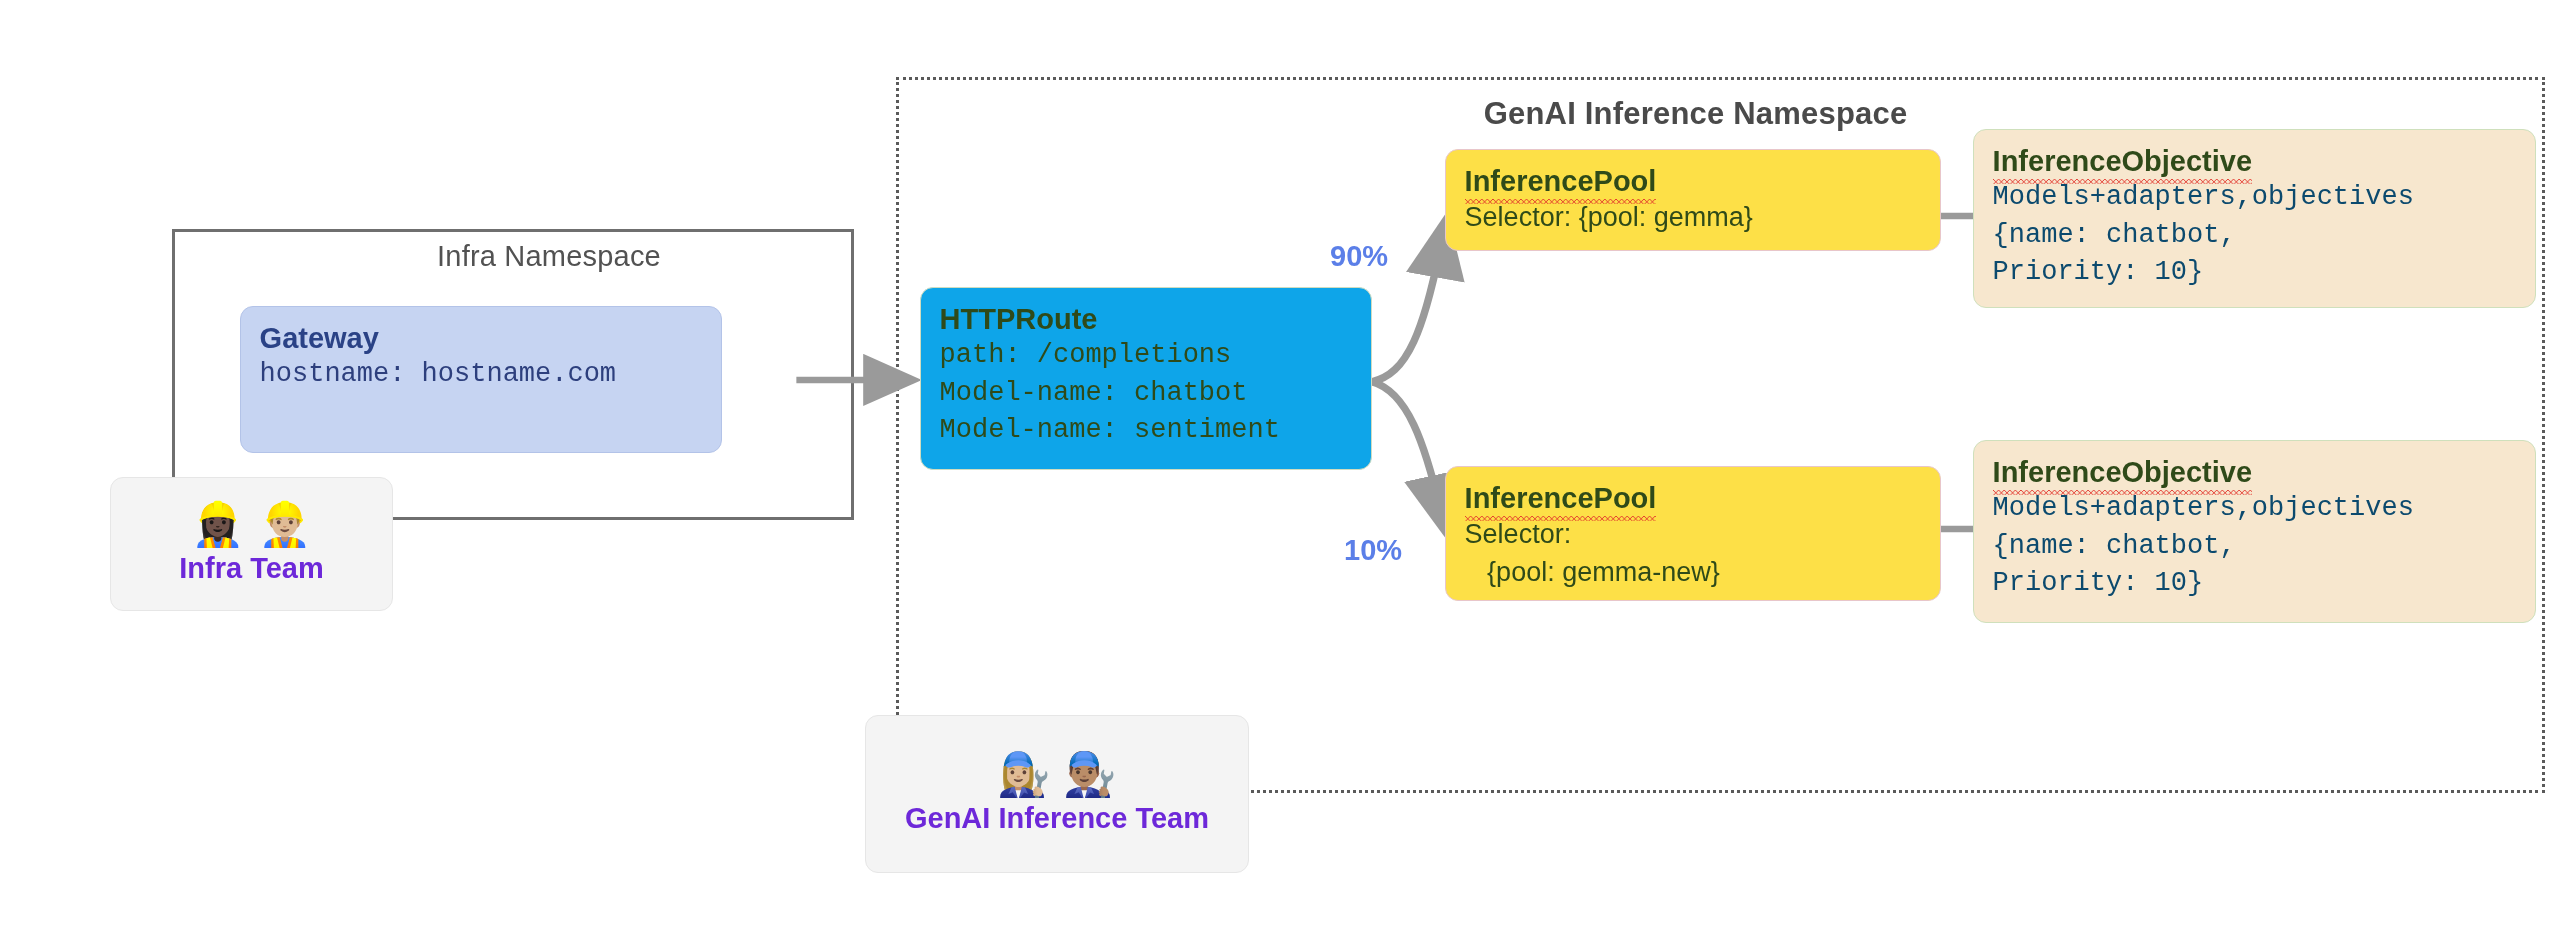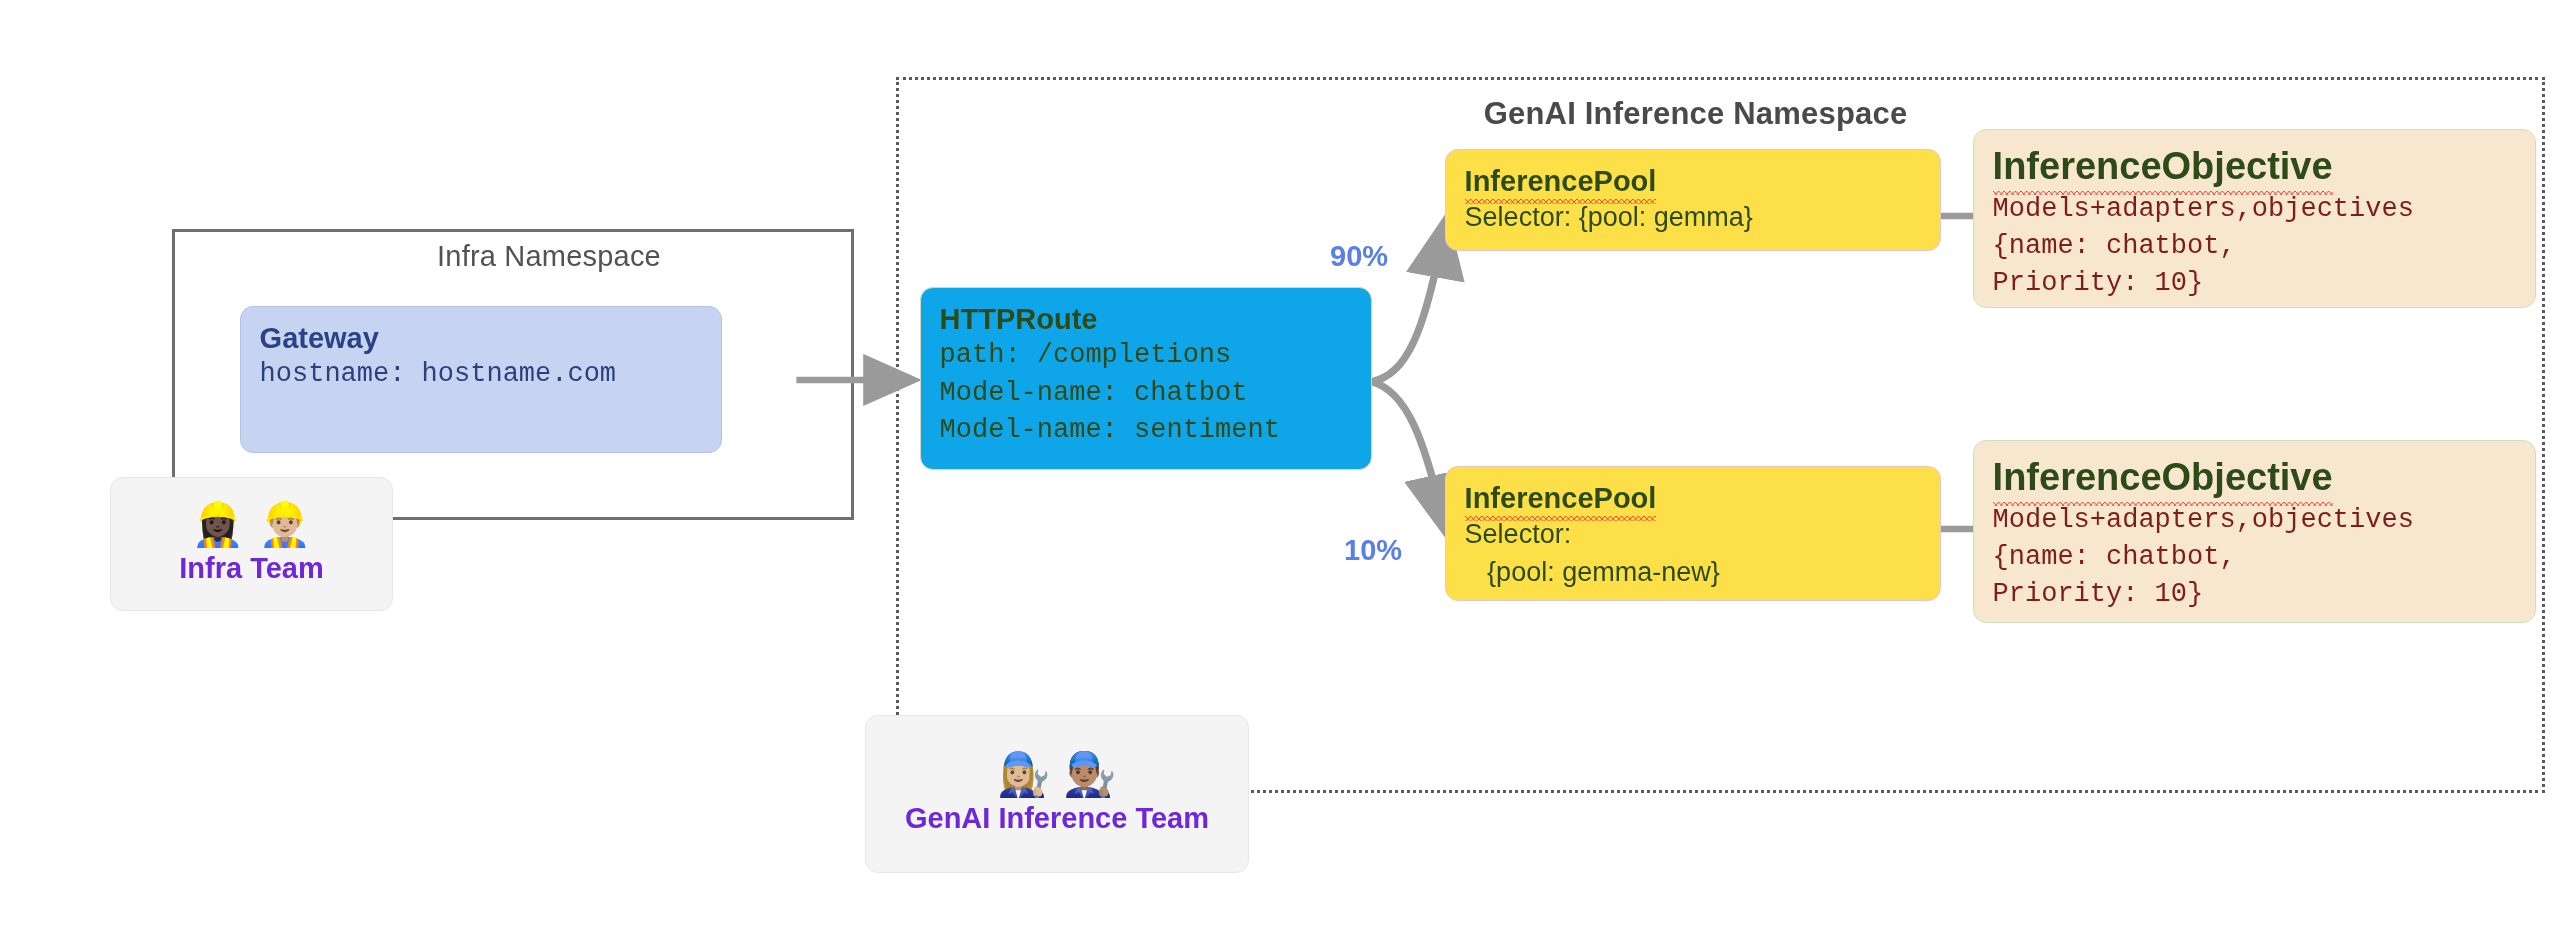--- a/index.html
+++ b/index.html
@@ -122,22 +122,22 @@
   }
 
   
   .obj-box {
     background: #f7e7ce;
     border: 1.9px solid #cfe0bc;
     width: 563px;
   }
   #objective-1 { left: 1973px; top: 129px; height: 179px; }
   #objective-2 { left: 1973px; top: 440px; height: 183px; }
-  .obj-box .res-title { color: #2f4a19; font-size: 38px; }
-  .obj-box .res-body  { color: #7f1d1d; font-size: 27px; }
+  .obj-box .res-title { color: #2f4a19; font-size: 29px; }
+  .obj-box .res-body  { color: #0c4a6e; font-size: 27px; }
 
   
   .team-card {
     box-sizing: border-box;
     background: #f4f4f4;
     border: 1.9px solid #e6e6e6;
     border-radius: 13px;
     display: flex;
     flex-direction: column;
     align-items: center;

